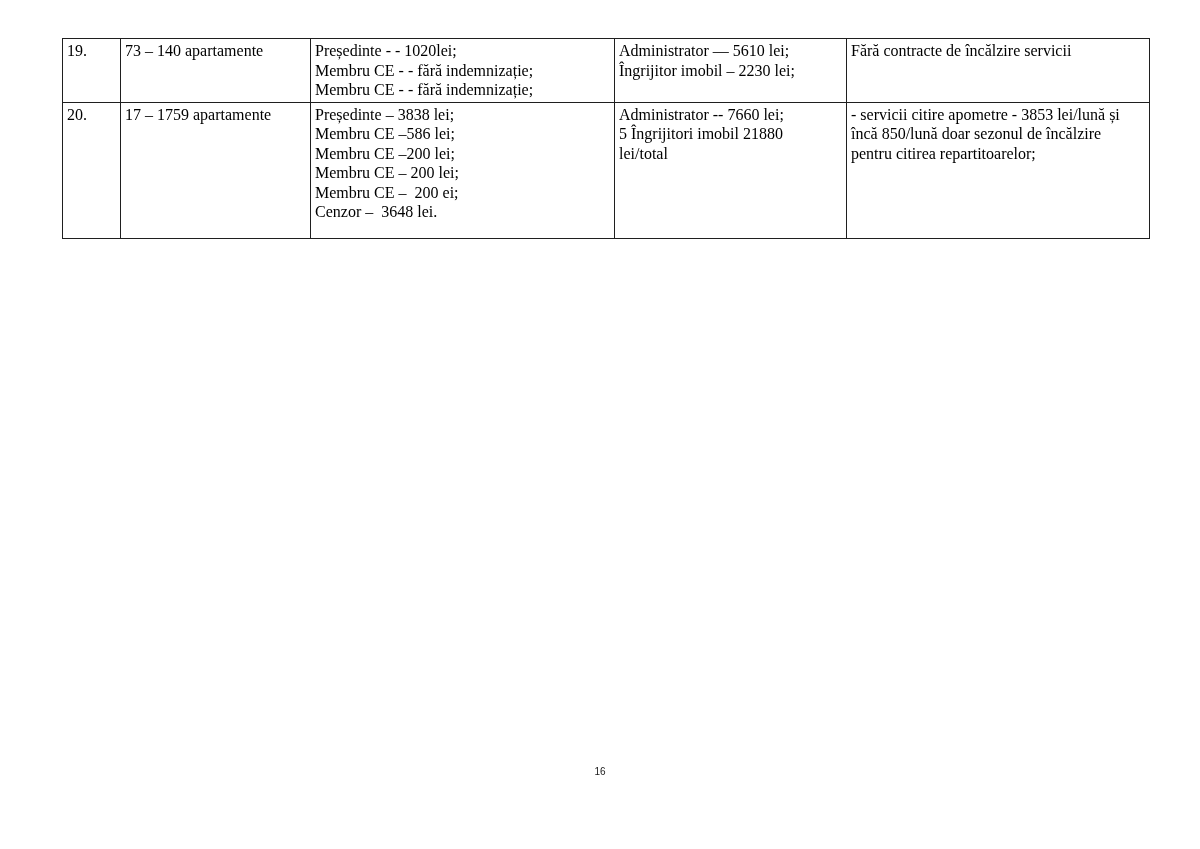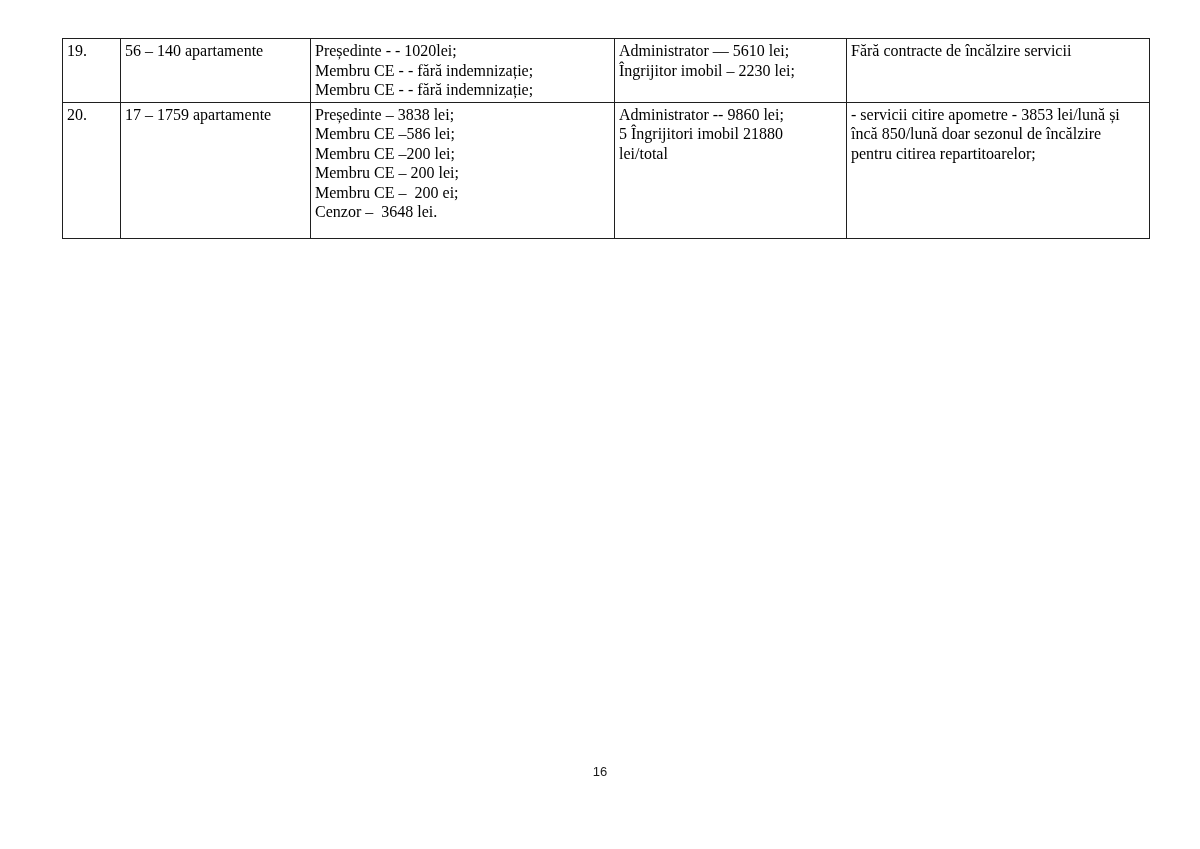--- a/index.html
+++ b/index.html
@@ -37,59 +37,59 @@
   }
   tr.row-19 { height: 63px; }
   tr.row-20 { height: 136px; }
   .page-number {
     position: absolute;
     left: 0;
     top: 763px;
     width: 1200px;
     text-align: center;
     font-family: "Liberation Sans", "DejaVu Sans", sans-serif;
-    font-size: 13px;
+    font-size: 10px;
     line-height: 17px;
     color: #1a1a1a;
   }
 </style>
 </head>
 <body>
 
 <div class="doc-page">
 
   <table class="assoc-table">
     <colgroup>
       <col style="width:58px">
       <col style="width:190px">
       <col style="width:304px">
       <col style="width:232px">
       <col style="width:303px">
     </colgroup>
     <tbody>
       <tr class="row-19">
         <td>19.</td>
-        <td>56 – 140 apartamente</td>
+        <td>73 – 140 apartamente</td>
         <td>Președinte - - 1020lei;
 Membru CE - - fără indemnizație;
 Membru CE - - fără indemnizație;</td>
         <td>Administrator — 5610 lei;
 Îngrijitor imobil – 2230 lei;</td>
         <td>Fără contracte de încălzire servicii</td>
       </tr>
       <tr class="row-20">
         <td>20.</td>
         <td>17 – 1759 apartamente</td>
         <td>Președinte – 3838 lei;
 Membru CE –586 lei;
 Membru CE –200 lei;
 Membru CE – 200 lei;
 Membru CE –  200 ei;
 Cenzor –  3648 lei.</td>
-        <td>Administrator -- 9860 lei;
+        <td>Administrator -- 7660 lei;
 5 Îngrijitori imobil 21880
 lei/total</td>
         <td>- servicii citire apometre - 3853 lei/lună și
 încă 850/lună doar sezonul de încălzire
 pentru citirea repartitoarelor;</td>
       </tr>
     </tbody>
   </table>
 
   <div class="page-number">16</div>

